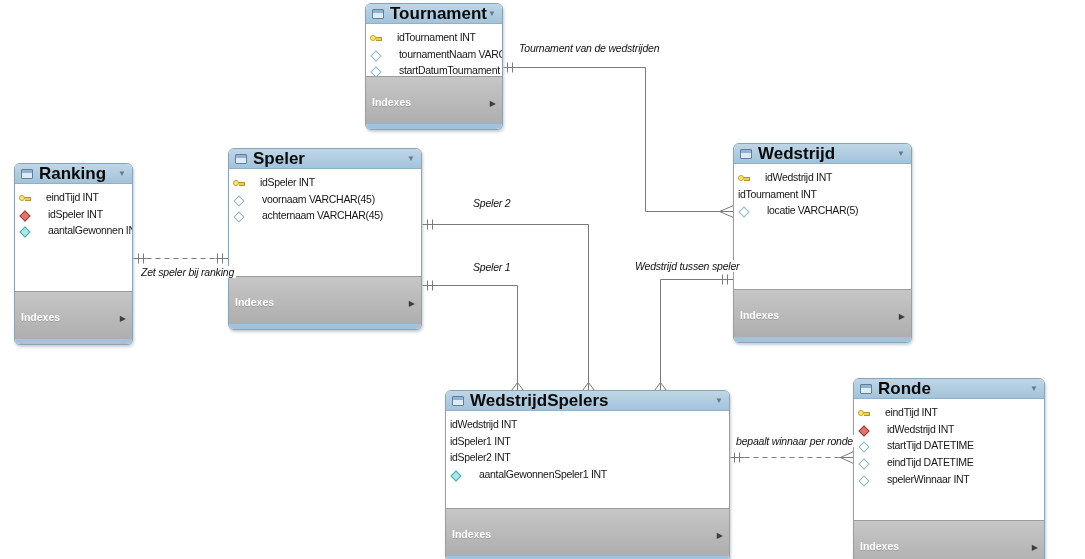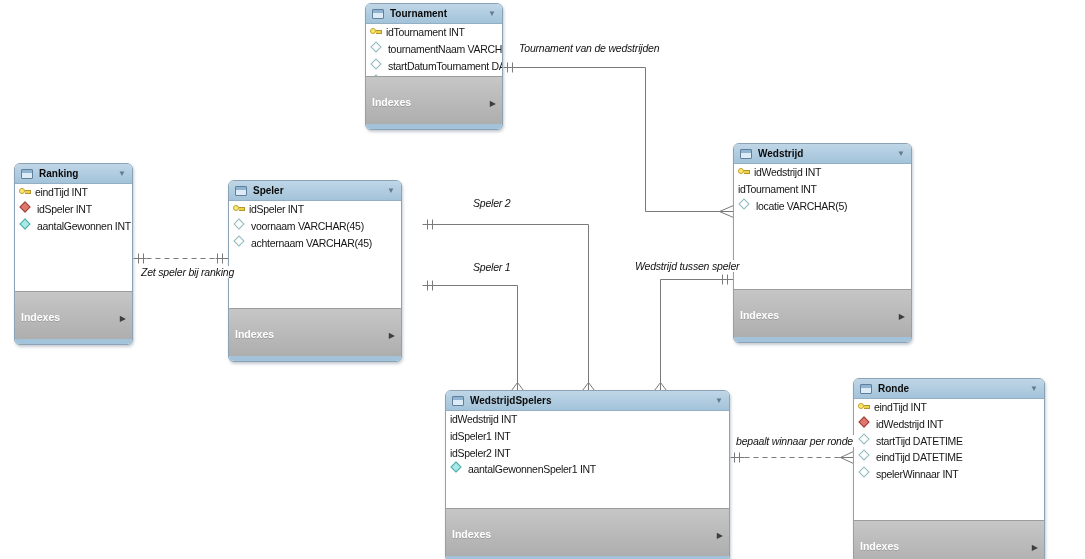--- a/index.html
+++ b/index.html
@@ -10,24 +10,24 @@
   .table{position:absolute;box-sizing:border-box;background:#fff;
          border:1px solid #8ba3b5;border-radius:6px;
          box-shadow:1px 2px 3px rgba(90,110,130,.35);
          display:flex;flex-direction:column;overflow:hidden;}
   .thead{height:19px;flex:none;display:flex;align-items:center;padding:0 6px;
          background:linear-gradient(#bfd6e7,#a3c3da);
          border-bottom:1px solid #93afc4;}
   .tbl-ico{flex:none;width:12px;height:10px;box-sizing:border-box;background:#dcebf5;
            border:1px solid #5f7f9a;position:relative;border-radius:1px;}
   .tbl-ico::before{content:"";position:absolute;left:0;top:0;right:0;height:3px;background:#8fb3d1;}
-  .ttitle{margin-left:6px;font-size:10px;font-weight:bold;color:#0a0a0a;white-space:nowrap;}
+  .ttitle{margin-left:6px;font-size:17px;font-weight:bold;color:#0a0a0a;white-space:nowrap;}
   .tcollapse{margin-left:auto;font-size:8px;color:#68798a;line-height:1;}
   .tfields{flex:1 1 auto;padding-top:2px;overflow:hidden;}
-  .frow{display:flex;align-items:flex-start;height:16.8px;padding:0 4px;white-space:nowrap;}
+  .frow{display:flex;align-items:flex-end;height:16.8px;padding:0 4px;white-space:nowrap;gap:11px;}
   .ftext{font-size:10.5px;letter-spacing:-0.3px;color:#161616;}
   .ic{flex:none;}
   .ic-key{position:relative;width:12px;height:10px;margin-right:4px;}
   .ic-key::before{content:"";position:absolute;left:0;top:2px;width:4px;height:4px;
                   border:1.5px solid #c2a02e;border-radius:50%;background:#fbe870;}
   .ic-key::after{content:"";position:absolute;left:6px;top:4px;width:5px;height:2px;
                  background:#edd04c;border:1px solid #b5952c;border-left:none;}
   .ic-dia{width:6px;height:6px;transform:rotate(45deg);margin:0 8px 0 2px;border:1px solid;}
   .ic-dia.nullable{background:#fdfdfd;border-color:#8fb9c0;}
   .ic-dia.notnull{background:#a6e9e7;border-color:#50a8a8;}
@@ -128,21 +128,21 @@
         <span class="ftext">aantalGewonnen INT</span>
       </div>
     </div>
     <div class="tfoot">
       <span class="flabel">Indexes</span>
       <span class="farrow">▶</span>
     </div>
     <div class="tstrip"></div>
   </div>
 
-  <div class="table" style="left:228px;top:180px;width:174px;height:182px">
+  <div class="table" style="left:228px;top:148px;width:194px;height:182px">
     <div class="thead">
       <span class="tbl-ico"></span>
       <span class="ttitle">Speler</span>
       <span class="tcollapse">▼</span>
     </div>
     <div class="tfields">
       <div class="frow">
         <span class="ic ic-key"></span>
         <span class="ftext">idSpeler INT</span>
       </div>

